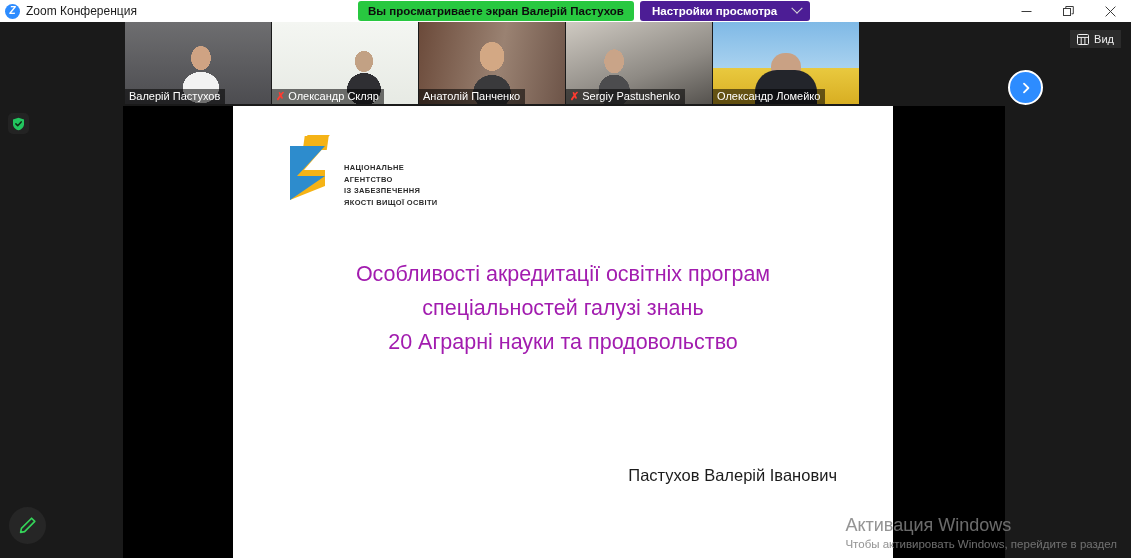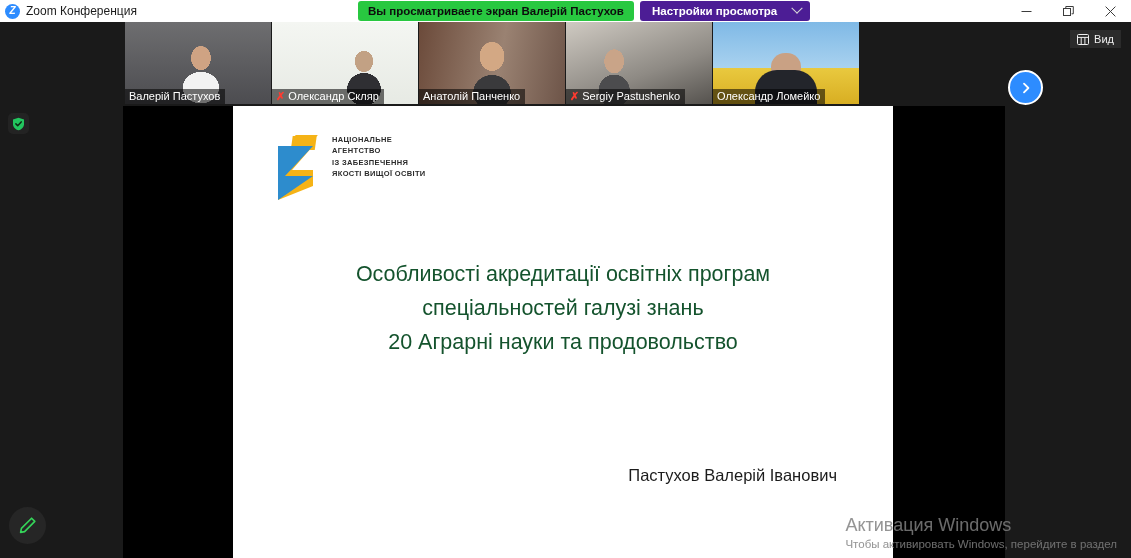--- a/index.html
+++ b/index.html
@@ -225,40 +225,40 @@
     background: #000000;
   }
   #slide {
     position: absolute;
     left: 110px; top: 0px;
     width: 660px; height: 473px;
     background: #ffffff;
   }
   #slide-logo {
     position: absolute;
-    left: 40px; top: 28px;
-    display: flex;
-    align-items: flex-start;
+    left: 52px; top: 28px;
+    display: flex;
+    align-items: flex-end;
     gap: 11px;
   }
   #slide-logo-text {
     font-size: 7.5px;
     font-weight: bold;
     letter-spacing: 0.35px;
     line-height: 1.52;
     color: #2b2b2b;
     white-space: pre-line;
   }
   #slide-title {
     position: absolute;
     left: 0; right: 0;
     top: 152px;
     text-align: center;
     font-size: 21.5px;
-    color: #14532d;
+    color: #a21caf;
     line-height: 1.57;
     padding: 0 26px;
   }
   #slide-title .line { display:block; }
   #slide-author {
     position: absolute;
     right: 56px;
     top: 360px;
     font-size: 16.5px;
     color: #1c1c1c;

